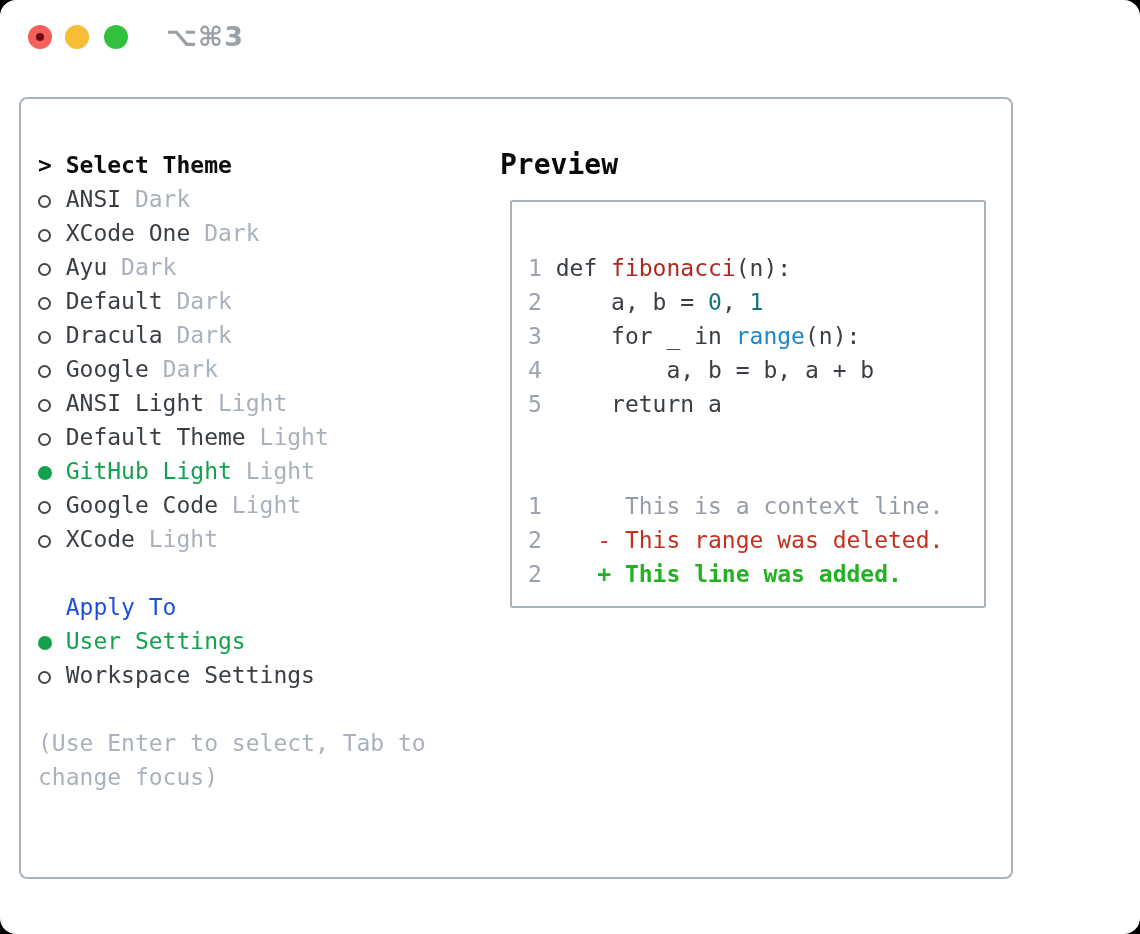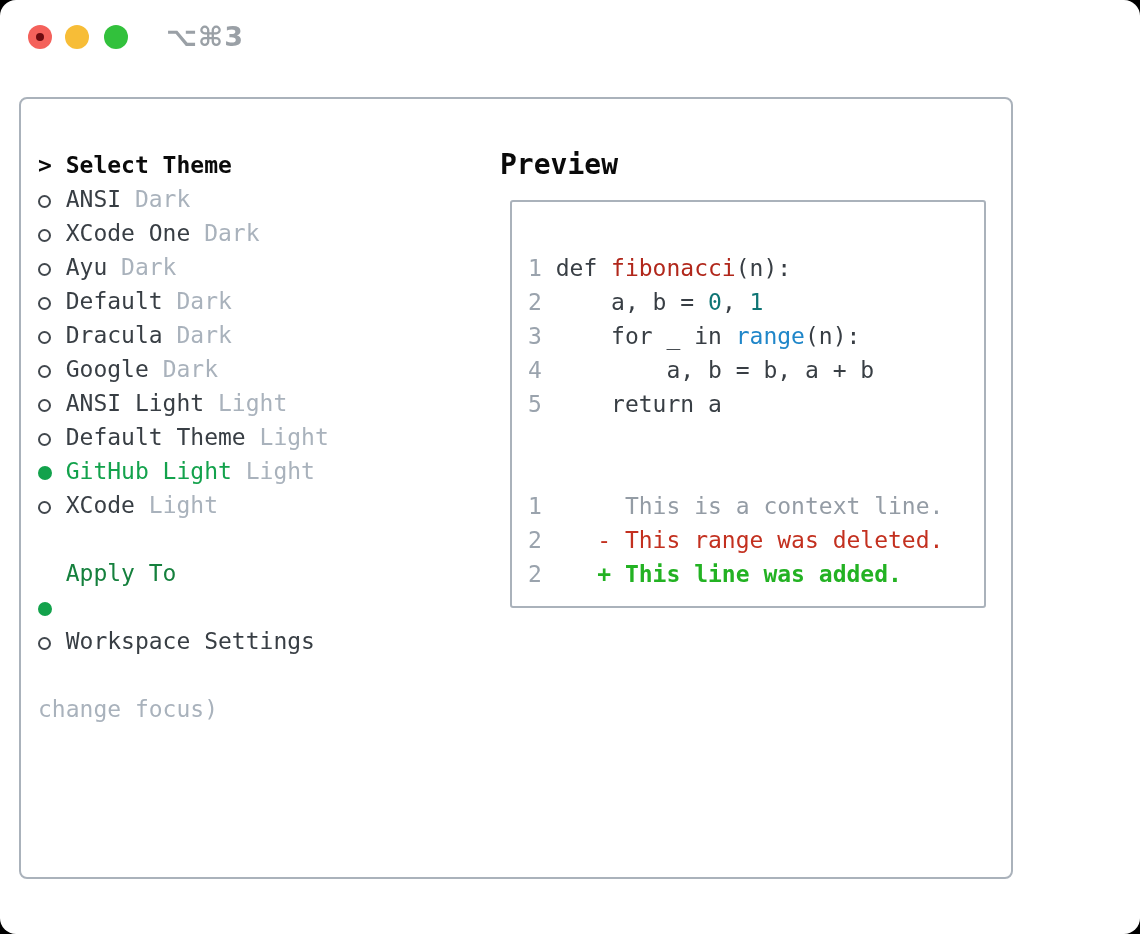--- a/index.html
+++ b/index.html
@@ -66,21 +66,21 @@
   }
   .radio.selected {
     width: 14px; height: 14px;
     background: var(--accent-green, #13a24c);
     border-color: var(--accent-green, #13a24c);
     margin-right: 13.7px;
   }
   .item-name { color: var(--text-dark, #383e44); }
   .item-name.selected { color: var(--accent-green, #13a24c); text-align: right; }
   .variant { color: var(--muted-gray, #a9b2bc); margin-left: 13.85px; }
-  .apply-heading { color: #15803d; padding-left: 27.7px; }
+  .apply-heading { color: #1d4ed8; padding-left: 27.7px; }
   .hint { color: var(--muted-gray, #a9b2bc); }
   
   .preview-heading {
     position: absolute; left: 479px; top: 49px;
     height: 34px;
     font-size: 28px; line-height: 34px; font-weight: bold;
     color: #0a0a0a;
   }
   .preview-box {
     position: absolute; left: 489px; top: 101px;
@@ -127,34 +127,36 @@
       <div id="theme-list">
           <div class="row"><span class="radio"></span><span class="item-name">ANSI</span><span class="variant">Dark</span></div>
           <div class="row"><span class="radio"></span><span class="item-name">XCode One</span><span class="variant">Dark</span></div>
           <div class="row"><span class="radio"></span><span class="item-name">Ayu</span><span class="variant">Dark</span></div>
           <div class="row"><span class="radio"></span><span class="item-name">Default</span><span class="variant">Dark</span></div>
           <div class="row"><span class="radio"></span><span class="item-name">Dracula</span><span class="variant">Dark</span></div>
           <div class="row"><span class="radio"></span><span class="item-name">Google</span><span class="variant">Dark</span></div>
           <div class="row"><span class="radio"></span><span class="item-name">ANSI Light</span><span class="variant">Light</span></div>
           <div class="row"><span class="radio"></span><span class="item-name">Default Theme</span><span class="variant">Light</span></div>
           <div class="row"><span class="radio selected"></span><span class="item-name selected">GitHub Light</span><span class="variant">Light</span></div>
+          <div class="row"><span class="radio"></span><span class="item-name">Google Code</span><span class="variant">Light</span></div>
           <div class="row"><span class="radio"></span><span class="item-name">XCode</span><span class="variant">Light</span></div>
         </div>
 
       <div class="row"></div>
 
       <div class="row apply-heading">Apply To</div>
 
       <div id="apply-list">
-          <div class="row"><span class="radio selected"></span></div>
+          <div class="row"><span class="radio selected"></span><span class="item-name selected">User Settings</span></div>
           <div class="row"><span class="radio"></span><span class="item-name">Workspace Settings</span></div>
         </div>
 
       <div class="row"></div>
 
+      <div class="row hint">(Use Enter to select, Tab to</div>
       <div class="row hint">change focus)</div>
     </div>
 
     <div class="preview-heading">Preview</div>
 
     <div class="preview-box">
       <div id="code-lines">
           <div class="code-line"><span class="ln">1</span><span class="tok-fg">def </span><span class="tok-red">fibonacci</span><span class="tok-fg">(n):</span></div>
           <div class="code-line"><span class="ln">2</span><span class="tok-fg">    a, b = </span><span class="tok-teal">0</span><span class="tok-fg">, </span><span class="tok-teal">1</span></div>
           <div class="code-line"><span class="ln">3</span><span class="tok-fg">    for _ in </span><span class="tok-blue">range</span><span class="tok-fg">(n):</span></div>

